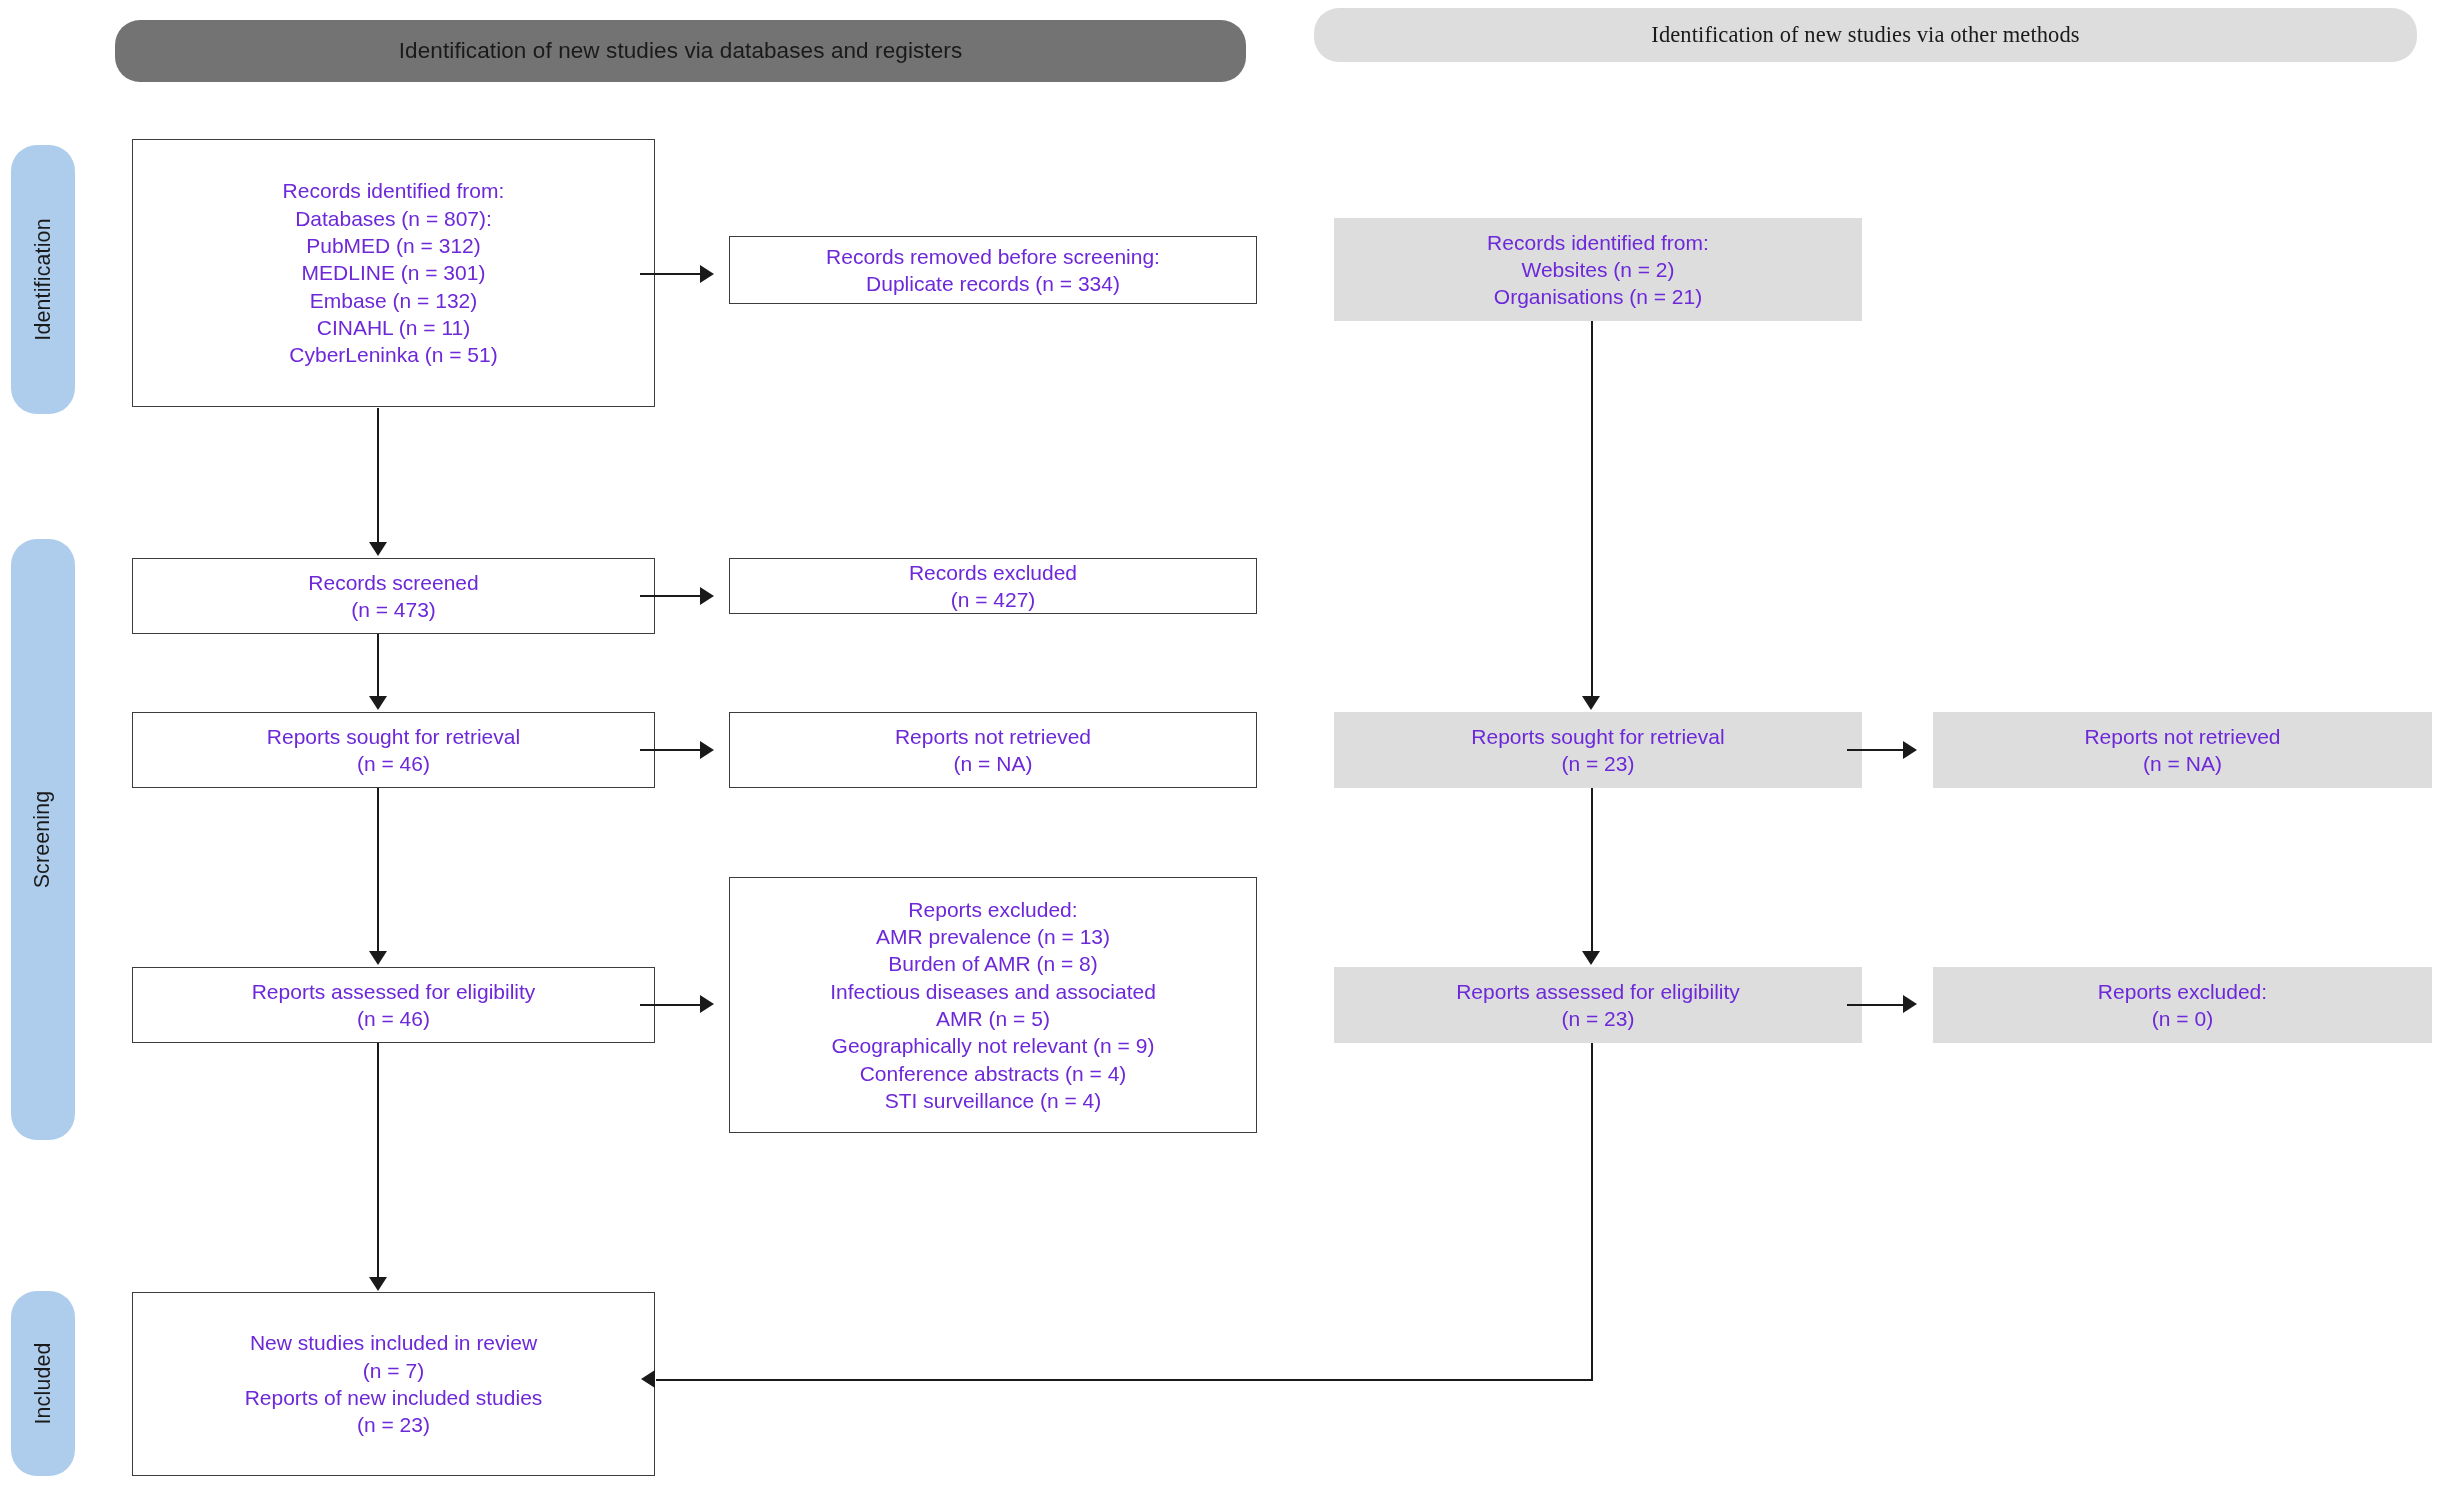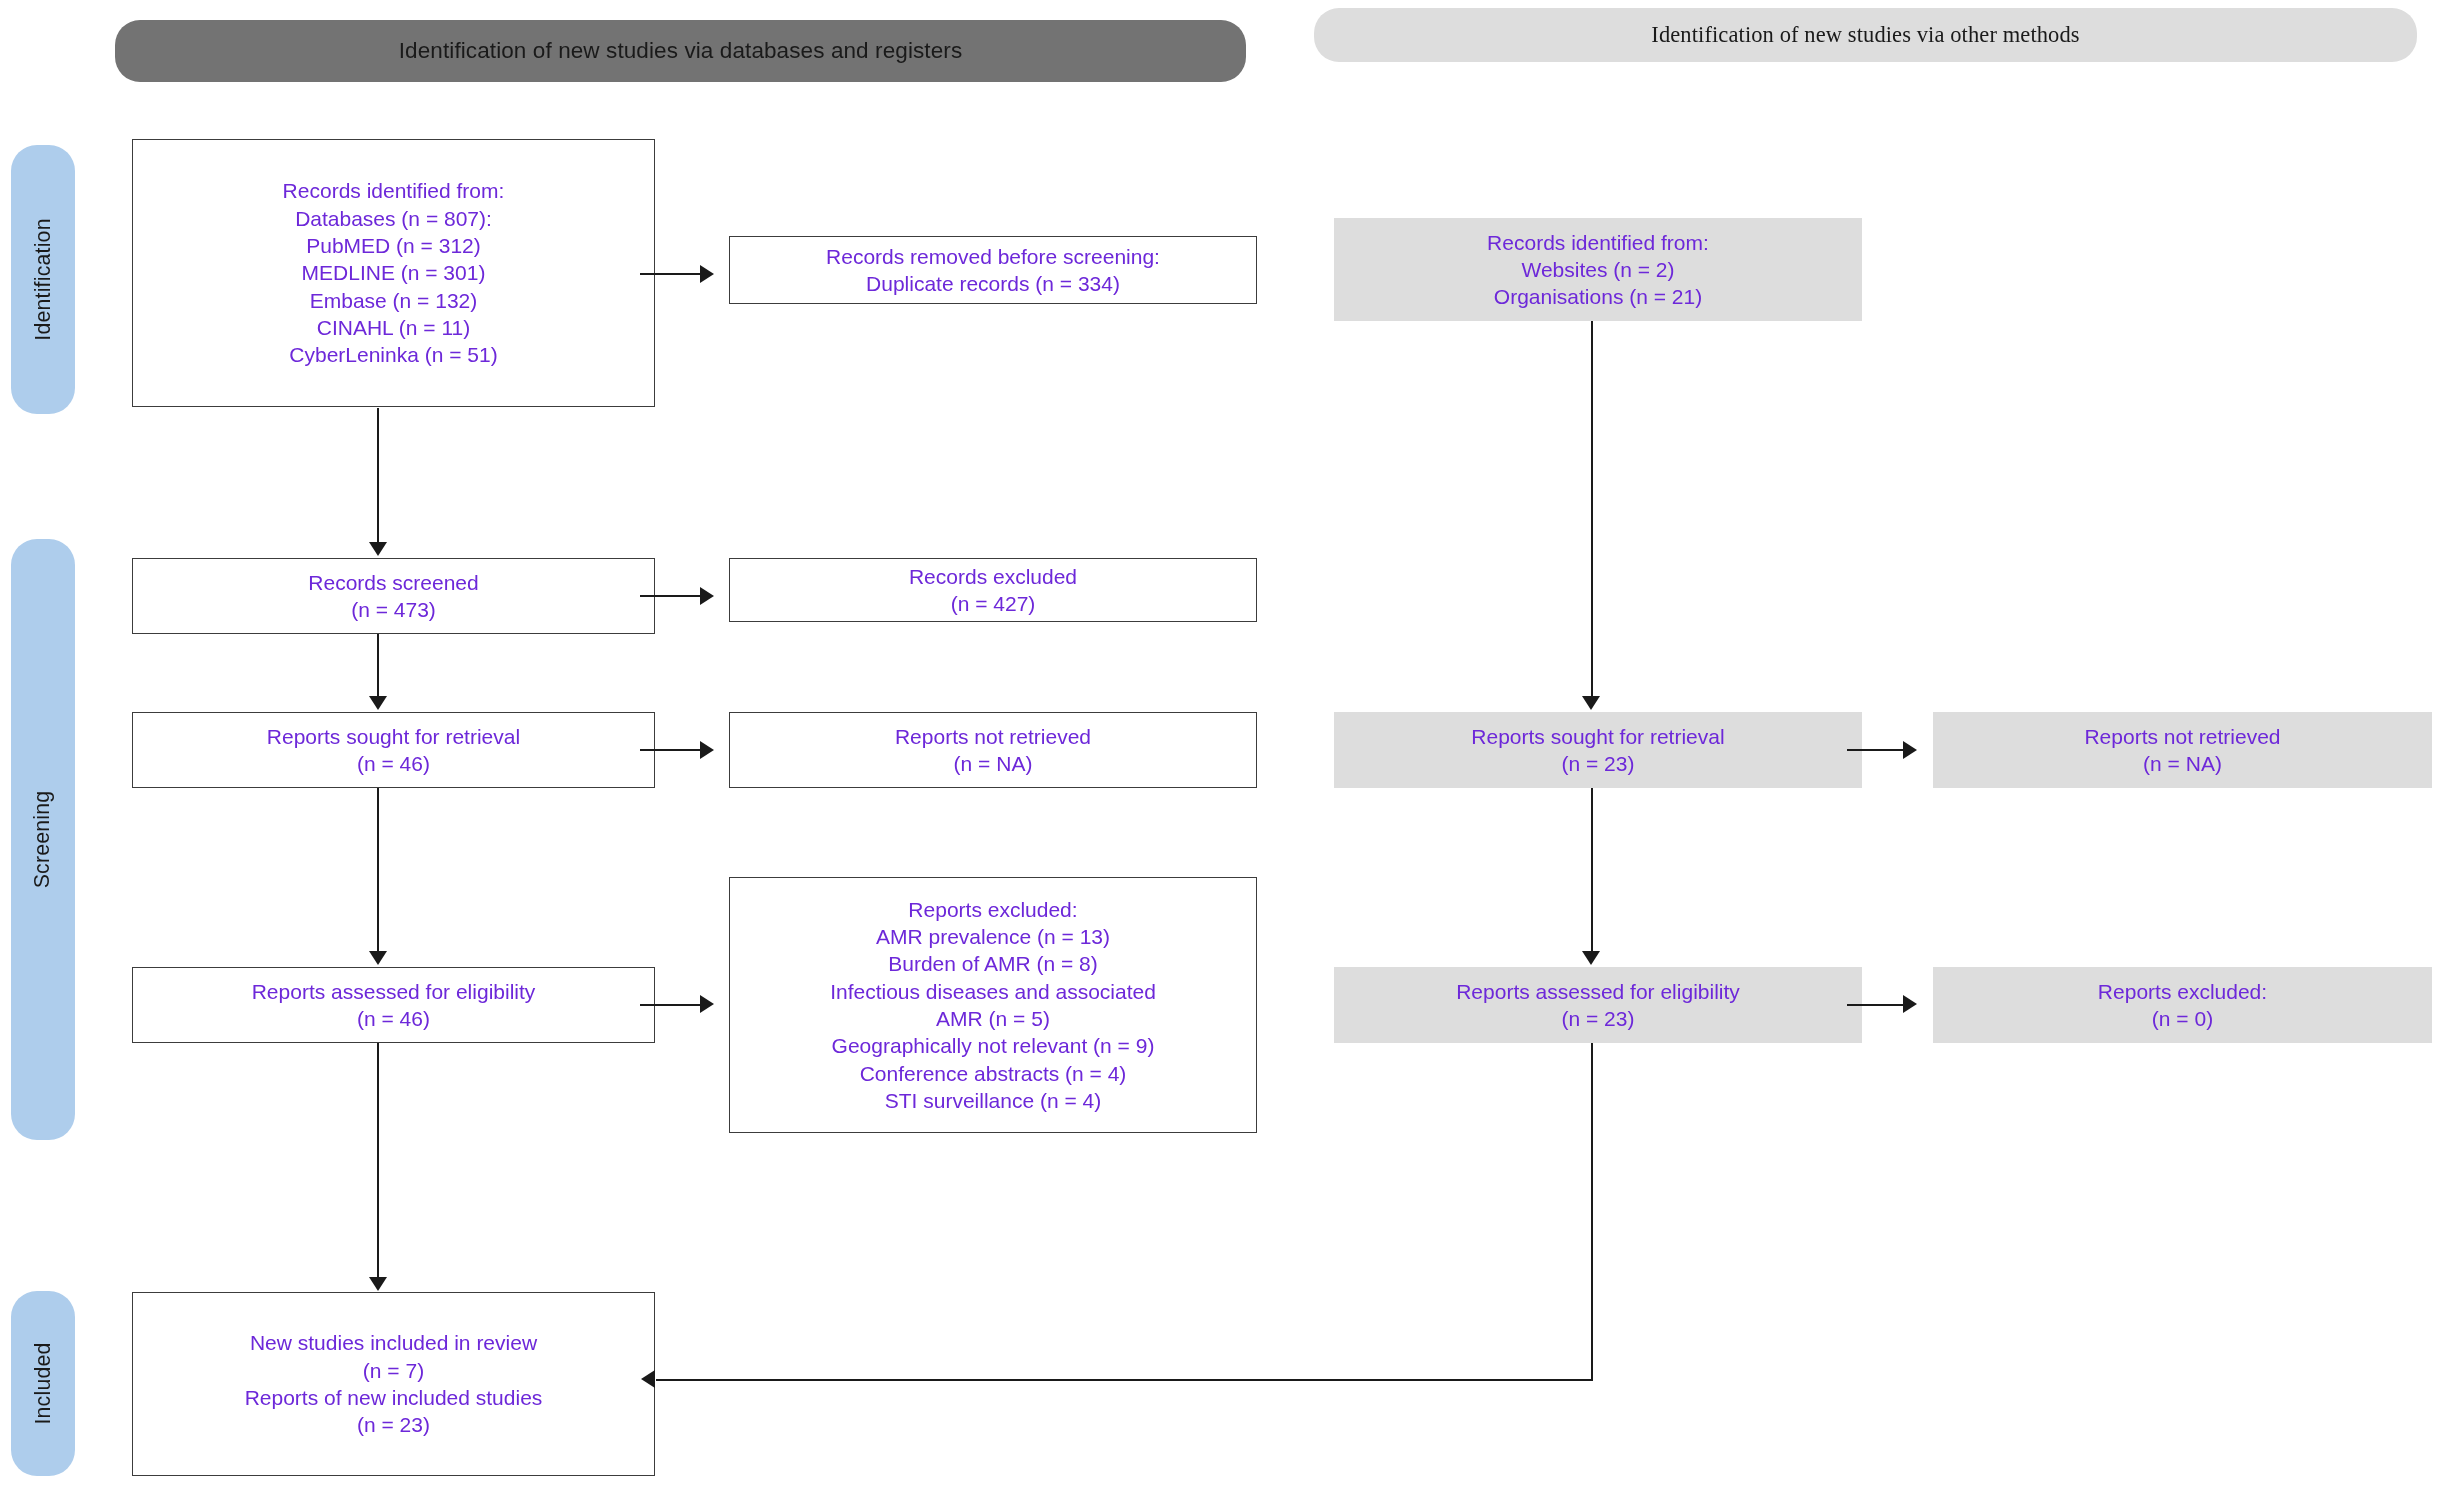--- a/index.html
+++ b/index.html
@@ -90,21 +90,21 @@
   .fbox.grey {
     background: #DDDDDD;
     border: none;
   }
   .fbox .ln { display: block; white-space: nowrap; }
 
   
   .box-identified    { left: 117px;  top: 139px;  width: 523px; height: 268px; }
   .box-removed       { left: 714px; top: 236px;  width: 528px; height: 68px; text-align: right; }
   .box-screened      { left: 117px;  top: 558px;  width: 523px; height: 76px; align-items: center; }
-  .box-rec-excluded  { left: 714px; top: 558px;  width: 528px; height: 64px; }
+  .box-rec-excluded  { left: 714px; top: 558px;  width: 528px; height: 56px; }
   .box-sought        { left: 117px;  top: 712px; width: 523px; height: 76px; }
   .box-notretrieved  { left: 714px; top: 712px; width: 528px; height: 76px; }
   .box-assessed      { left: 117px;  top: 967px; width: 523px; height: 76px; }
   .box-rep-excluded  { left: 714px; top: 877px; width: 528px; height: 256px; }
   .box-included      { left: 117px;  top: 1292px; width: 523px; height: 184px; }
 
   
   .box-r-identified  { left: 1319px; top: 218px;  width: 528px; height: 103px; }
   .box-r-sought      { left: 1319px; top: 712px; width: 528px; height: 76px; }
   .box-r-notretr     { left: 1918px; top: 712px; width: 499px; height: 76px; }

